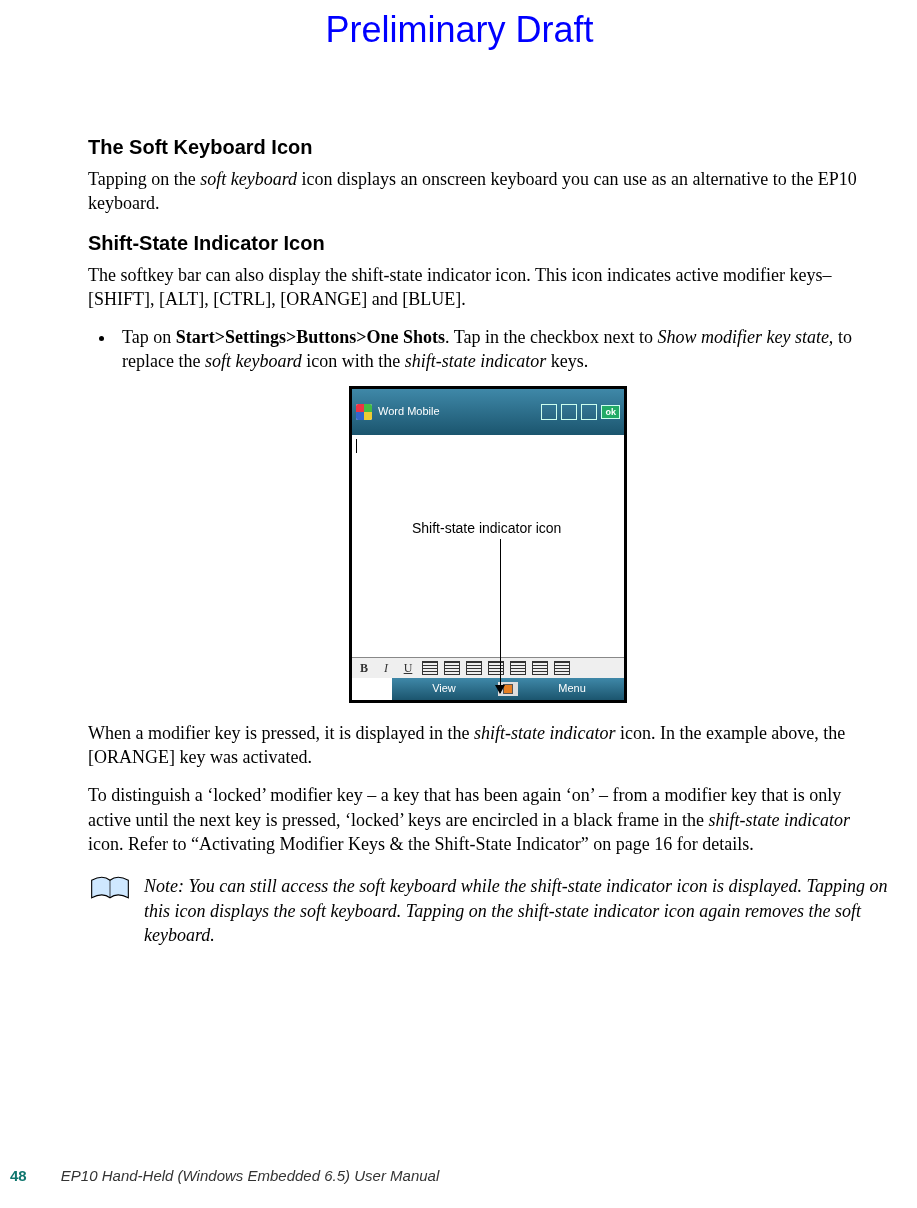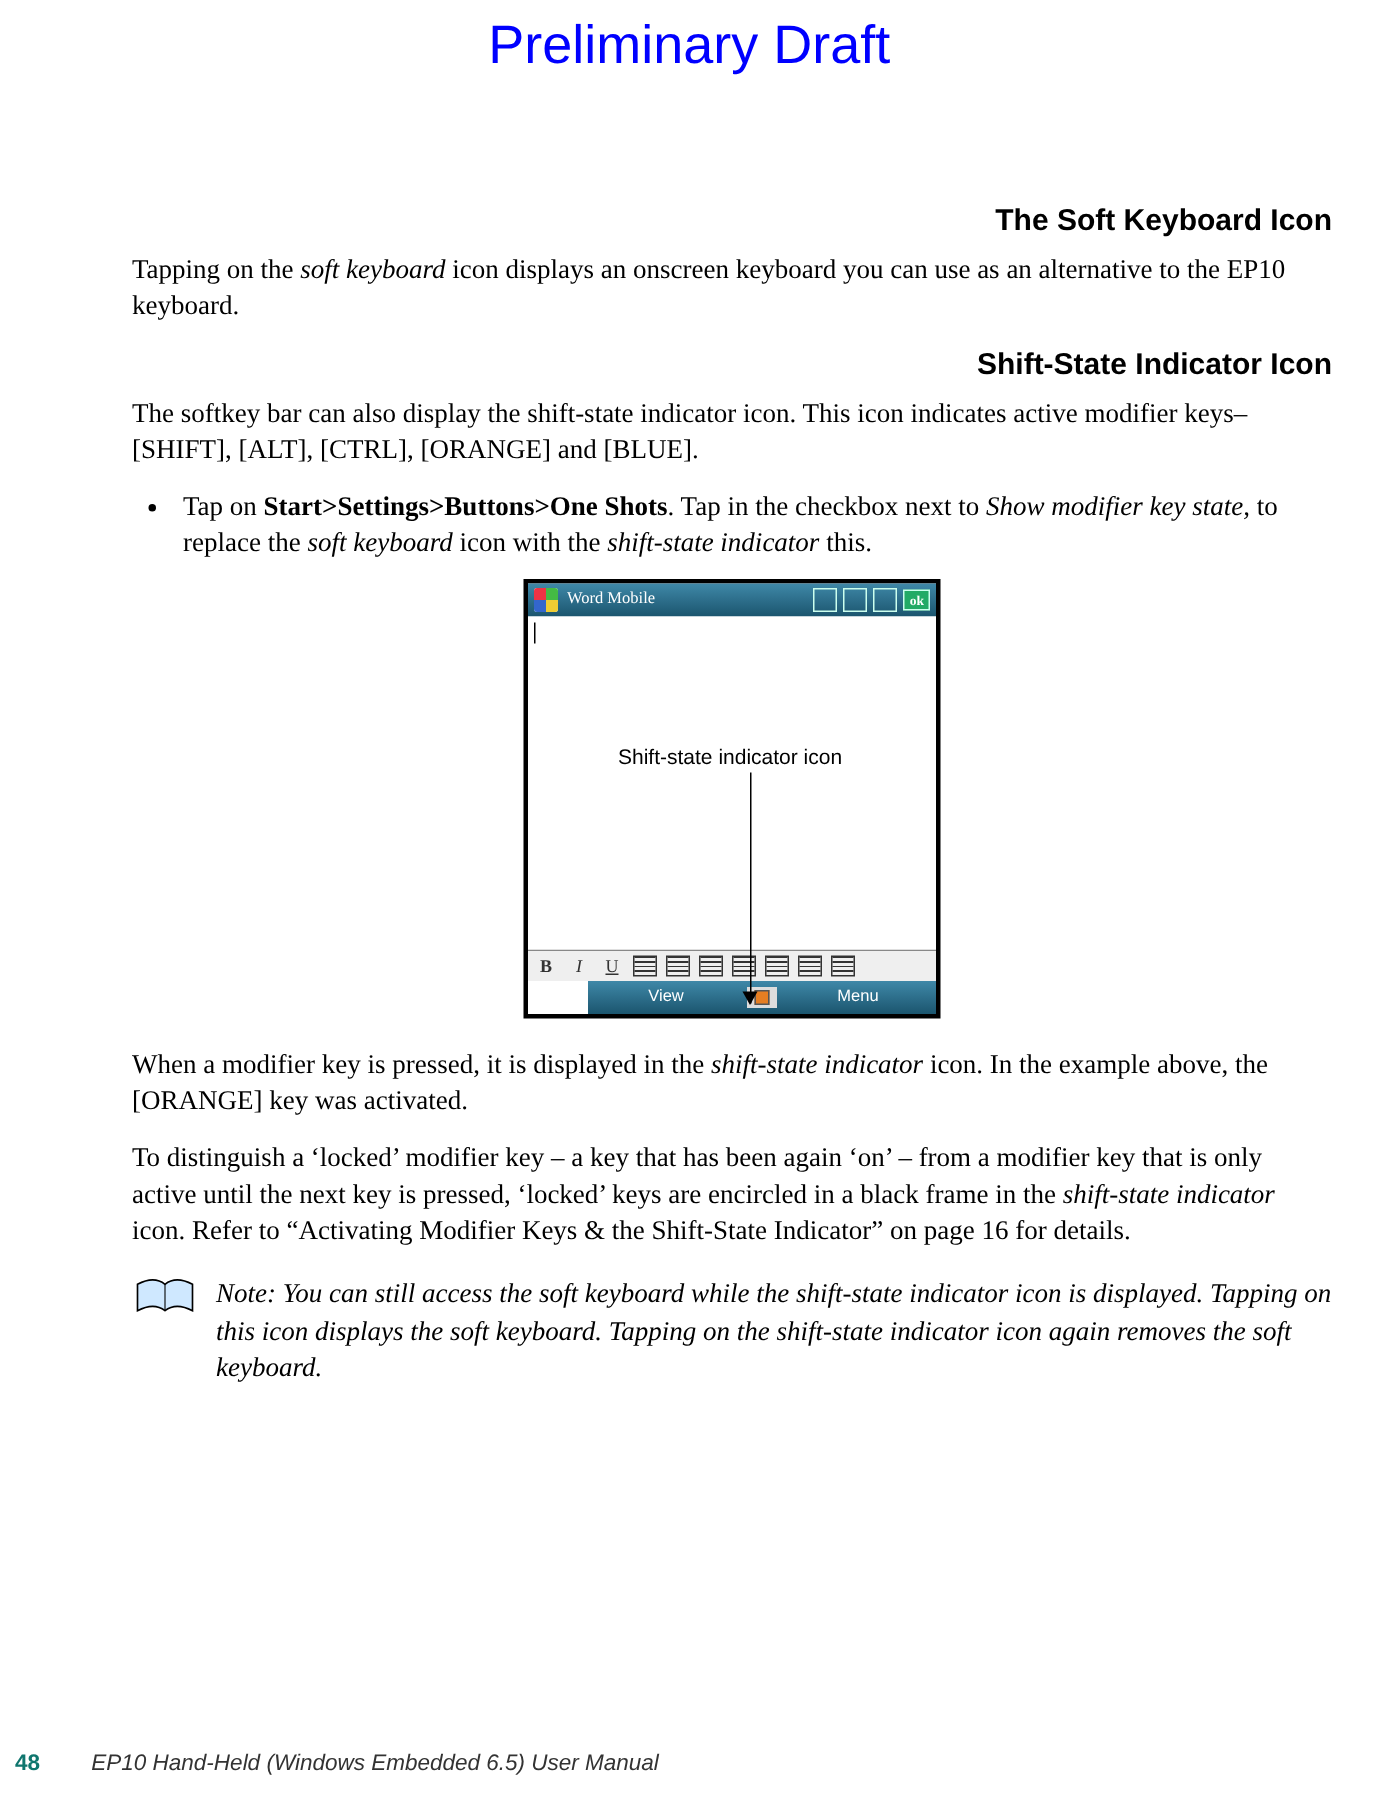--- a/index.html
+++ b/index.html
@@ -37,21 +37,20 @@
     position: absolute;
     top: 120px;
     left: 88px;
     width: 800px;
   }
   h3 {
     font-family: "Trebuchet MS", Tahoma, sans-serif;
     font-weight: bold;
     font-size: 20px;
     margin: 14px 0 6px;
-    text-align: right;
   }
   p { margin: 6px 0 14px; }
   ul { margin: 2px 0 12px 18px; padding: 0; }
   li { margin-left: 10px; padding-left: 6px; }
   em { font-style: italic; }
   b { font-weight: bold; font-family: "Times New Roman", Times, serif; }
 
   .figure-wrap {
     width: 100%;
     display: flex;
@@ -62,24 +61,24 @@
     width: 272px;
     border: 3px solid #000;
     background: #fff;
     position: relative;
   }
   .titlebar {
     height: 22px;
     background: linear-gradient(#3f88a8,#1b556e);
     display: flex;
     align-items: center;
-    font-family: Liberation Serif, serif;
+    font-family: Liberation Sans, sans-serif;
     font-size: 11px;
     color: #fff;
-    padding: 0 4px;
+    padding: 12px 4px;
   }
   .start-flag {
     width: 16px; height: 16px;
     background: #fff;
     border-radius: 2px;
     margin-right: 6px;
     display: inline-flex;
     flex-wrap: wrap;
     overflow: hidden;
   }
@@ -191,21 +190,21 @@
   <h3>The Soft Keyboard Icon</h3>
   <p>
     <span>Tapping on the </span><em>soft keyboard</em><span> icon displays an onscreen keyboard you can use as an alternative to the EP10 keyboard.</span>
   </p>
 
   <h3>Shift-State Indicator Icon</h3>
   <p>The softkey bar can also display the shift-state indicator icon. This icon indicates active modifier keys–[SHIFT], [ALT], [CTRL], [ORANGE] and [BLUE].</p>
 
   <ul>
     <li>
-      <span>Tap on </span><b>Start&gt;Settings&gt;Buttons&gt;One Shots</b><span>. Tap in the checkbox next to </span><em>Show modifier key state,</em><span> to replace the </span><em>soft keyboard</em><span> icon with the </span><em>shift-state indicator</em><span> this.</span>
+      <span>Tap on </span><b>Start&gt;Settings&gt;Buttons&gt;One Shots</b><span>. Tap in the checkbox next to </span><em>Show modifier key state,</em><span> to replace the </span><em>soft keyboard</em><span> icon with the </span><em>shift-state indicator</em><span> keys.</span>
     </li>
   </ul>
 
   <div class="figure-wrap">
     <div class="device">
       <div class="titlebar">
         <span class="start-flag">
           <span class="sf-r"></span>
             <span class="sf-g"></span>
             <span class="sf-b"></span>

